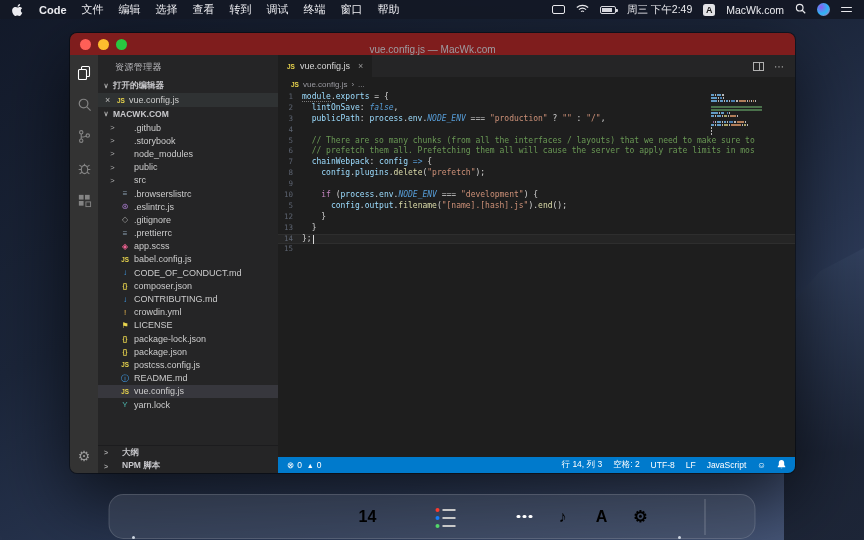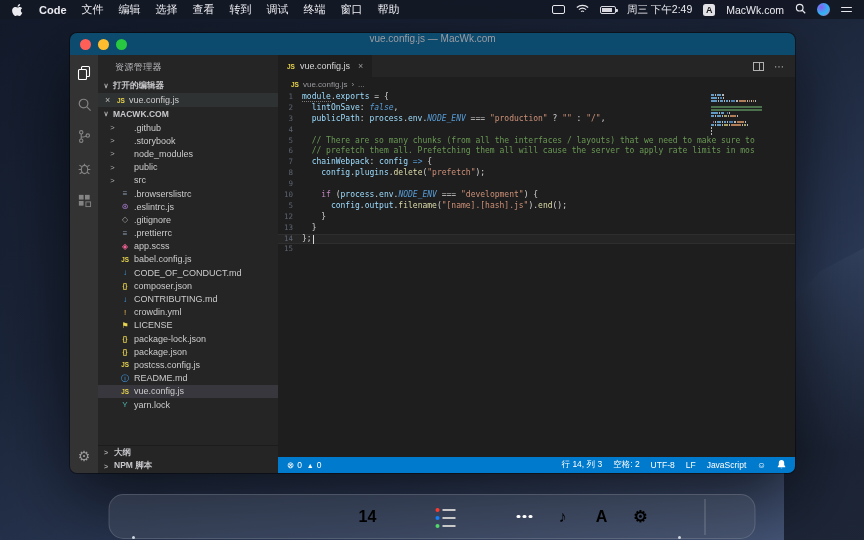--- a/index.html
+++ b/index.html
@@ -26,22 +26,22 @@
              font-size:9px;font-weight:bold;display:flex;align-items:center;justify-content:center;}
   .ico-siri{width:13px;height:13px;border-radius:50%;
             background:radial-gradient(circle at 32% 32%,#8e5cf0,#2bb7f5 55%,#f056a1 100%);}
   .ico-notif{width:11px;height:11px;display:flex;flex-direction:column;justify-content:center;gap:2.5px;}
   .ico-notif i{display:block;height:1.4px;background:#e8e8ec;border-radius:1px;}
   
   .win{position:absolute;left:70px;top:33px;width:725px;height:440px;z-index:10;
        border-radius:7px;overflow:hidden;background:#1e1e1e;
        box-shadow:0 25px 70px rgba(0,0,0,.65),0 0 0 1px rgba(0,0,0,.4);
        display:flex;flex-direction:column;}
-  .titlebar{height:22px;background:#0c4a6e;flex:none;position:relative;
-            display:flex;align-items:flex-start;}
+  .titlebar{height:22px;background:#7f1d1d;flex:none;position:relative;
+            display:flex;align-items:flex-end;}
   .lights{position:absolute;left:10px;top:0;bottom:0;display:flex;align-items:center;gap:7px;}
   .light{width:11px;height:11px;border-radius:50%;}
   .light.r{background:#ff5f57;}.light.y{background:#febc2e;}.light.g{background:#28c840;}
   .win-title{width:100%;text-align:center;font-size:10px;color:#9d9da2;}
   .main{flex:1;display:flex;min-height:0;}
   
   .activity{width:28px;background:#333333;flex:none;display:flex;flex-direction:column;
             align-items:center;padding-top:9px;gap:15px;color:#848484;}
   .act-ico{width:17px;height:17px;display:flex;align-items:center;justify-content:center;}
   .act-ico.active{color:#ffffff;}
@@ -58,21 +58,21 @@
   .jsbadge{color:#e8d44d;font-weight:bold;font-size:6.5px;}
   .tree{flex:1;overflow:hidden;display:flex;flex-direction:column;}
   .trow{display:flex;align-items:center;height:13.2px;flex:none;padding-left:11px;gap:4px;cursor:default;}
   .trow[data-selected="true"]{background:#37373d;}
   .chev{width:7px;font-size:7.5px;color:#b0b0b0;visibility:hidden;text-align:center;}
   .chev[data-shown="true"]{visibility:visible;}
   .ficon{width:10px;text-align:center;font-size:8px;flex:none;}
   .ficon[data-small="true"]{font-size:6.3px;font-weight:bold;}
   .fname{white-space:nowrap;overflow:hidden;text-overflow:ellipsis;}
   .sb-bottom{border-top:1px solid #1c1c1e;flex:none;}
-  .sb-brow{display:flex;align-items:center;height:13.5px;gap:4px;padding-left:4px;
+  .sb-brow{display:flex;align-items:center;height:13.5px;gap:12px;padding-left:4px;
            font-size:8.5px;font-weight:bold;color:#c8c8cc;}
   .sb-brow .sv{font-size:7px;color:#aaa;width:8px;text-align:center;}
   
   .editor{flex:1;min-width:0;display:flex;flex-direction:column;background:#1e1e1e;}
   .tabs{height:22px;background:#252526;flex:none;display:flex;align-items:stretch;}
   .tab{display:flex;align-items:center;gap:5px;padding:0 9px;background:#1e1e1e;
        font-size:9px;color:#d6d6d6;border-right:1px solid #252526;}
   .tab-close{color:#999;font-size:9px;margin-left:3px;}
   .tab-actions{margin-left:auto;display:flex;align-items:center;gap:10px;padding-right:10px;color:#b0b0b0;}
   .split-ico{width:11px;height:9px;border:1px solid #b0b0b0;position:relative;}

